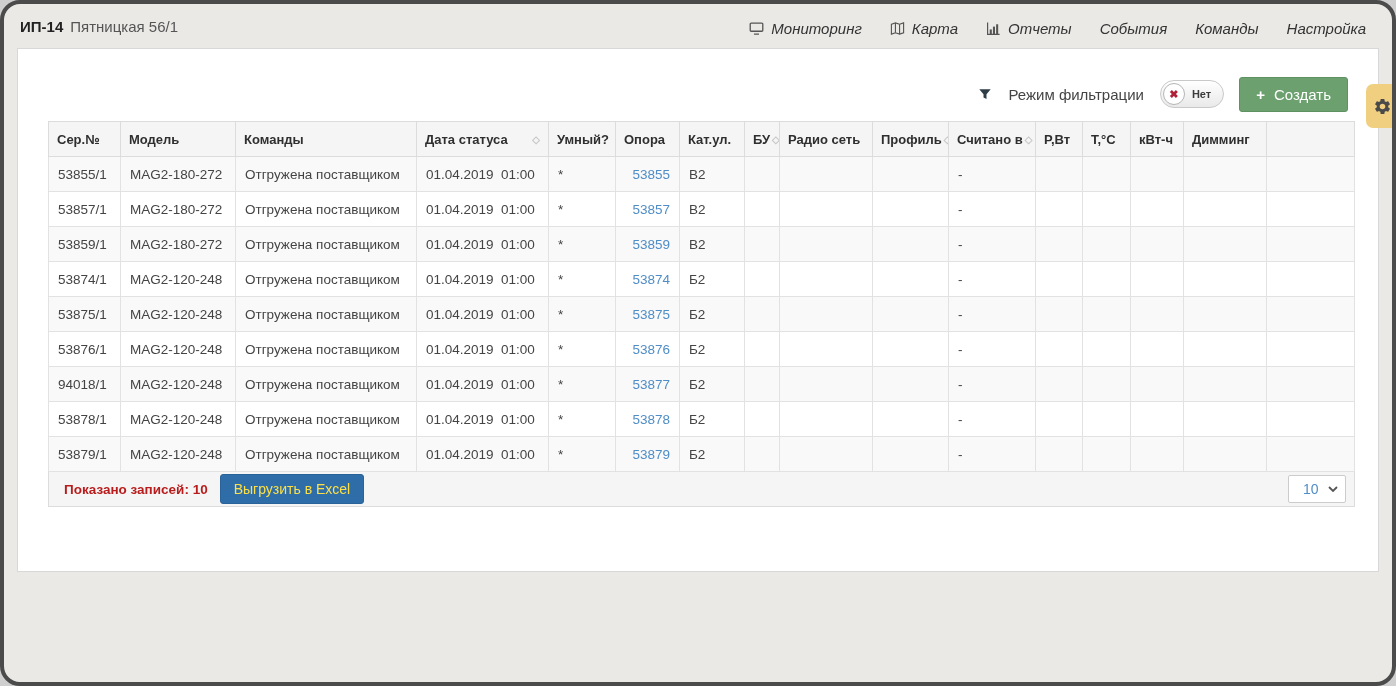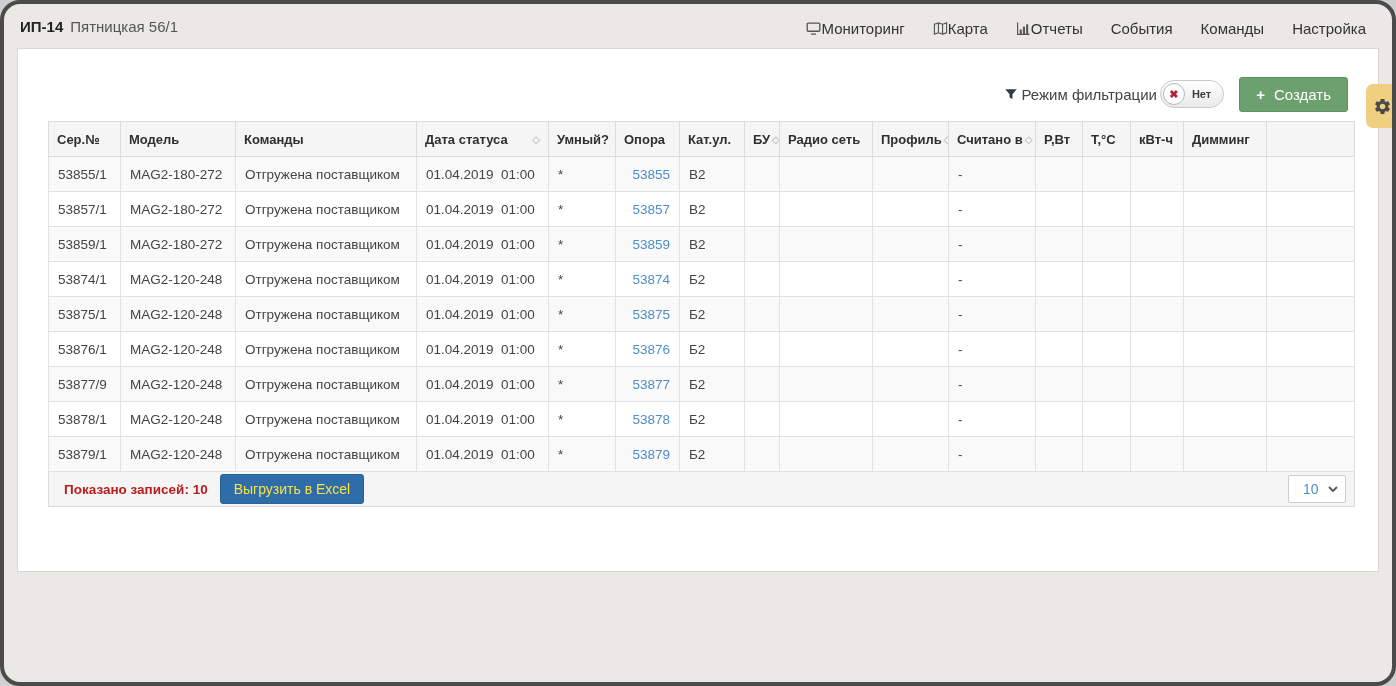--- a/index.html
+++ b/index.html
@@ -8,28 +8,28 @@
   }
   *{box-sizing:border-box}
   body{margin:0;background:#cfcfcf;font-family:"Liberation Sans",sans-serif;}
   .window{position:relative;width:1396px;height:686px;border:4px solid #4b4b4b;border-radius:20px;
     background:#eae9e6;overflow:hidden;}
   
   .topbar{display:flex;justify-content:space-between;align-items:stretch;height:44px;padding:0 12px 0 16px;}
   .app-title{align-self:center;font-size:15px;color:#555;white-space:nowrap;}
   .app-title b{color:#222;margin-right:7px;}
   .tabs{display:flex;align-items:flex-end;}
-  .tab{display:flex;align-items:center;padding:10px 14px 11px;font-size:15px;color:#333;cursor:pointer;white-space:nowrap;}
+  .tab{display:flex;align-items:center;gap:7px;padding:10px 14px 11px;font-size:15px;color:#333;cursor:pointer;white-space:nowrap;font-style:italic;}
   .tab .tab-icon{display:inline-flex;color:#555;}
   .tab.active{background:#fff;border-top:3px solid var(--accent);font-weight:bold;padding-top:8px;margin-bottom:-1px;z-index:2;}
   .tab.active .tab-icon{color:#222;}
   
   .panel{position:relative;margin:0 13px;height:524px;background:#fff;border:1px solid #d8d8d8;padding:26px 30px 0;z-index:1;}
   .toolbar{display:flex;justify-content:flex-end;align-items:center;gap:15px;height:38px;margin-bottom:8px;}
-  .filter-group{display:flex;align-items:center;gap:3px;color:#444;font-size:15px;cursor:pointer;}
+  .filter-group{display:flex;align-items:center;gap:16px;color:#444;font-size:15px;cursor:pointer;}
   .funnel{color:#2e3d47;display:inline-flex;}
   .toggle{display:inline-flex;align-items:center;background:linear-gradient(#ffffff,#e9e9e9);
     border:1px solid #c9c9c9;border-radius:14px;padding:2px 12px 2px 2px;gap:7px;cursor:pointer;}
   .toggle-circle{width:22px;height:22px;border-radius:50%;background:#fff;border:1px solid #b5b5b5;
     display:flex;align-items:center;justify-content:center;color:var(--xred);font-size:11px;font-weight:bold;}
   .toggle-label{font-size:11px;font-weight:bold;color:#3c3c3c;}
   .btn-create{background:var(--green);color:#fff;border:1px solid #5f9263;border-radius:3px;
     font-size:15px;padding:8px 16px;display:inline-flex;gap:9px;align-items:center;cursor:pointer;font-family:inherit;}
   .btn-create .plus{font-weight:bold;font-size:15px;line-height:1;}
   
@@ -338,21 +338,21 @@
             <td class="c-radio_net"></td>
             <td class="c-profile"></td>
             <td class="c-read_at">-</td>
             <td class="c-p_w"></td>
             <td class="c-t_c"></td>
             <td class="c-kwh"></td>
             <td class="c-dimming"></td>
             <td class="c-actions"></td>
           </tr>
           <tr>
-            <td class="c-serial">53877/9</td>
+            <td class="c-serial">94018/1</td>
             <td class="c-model">MAG2-120-248</td>
             <td class="c-status">Отгружена поставщиком</td>
             <td class="c-status_date">01.04.2019  01:00</td>
             <td class="c-smart">*</td>
             <td class="c-support"><a class="link">53877</a></td>
             <td class="c-street_cat">Б2</td>
             <td class="c-bu"></td>
             <td class="c-radio_net"></td>
             <td class="c-profile"></td>
             <td class="c-read_at">-</td>

